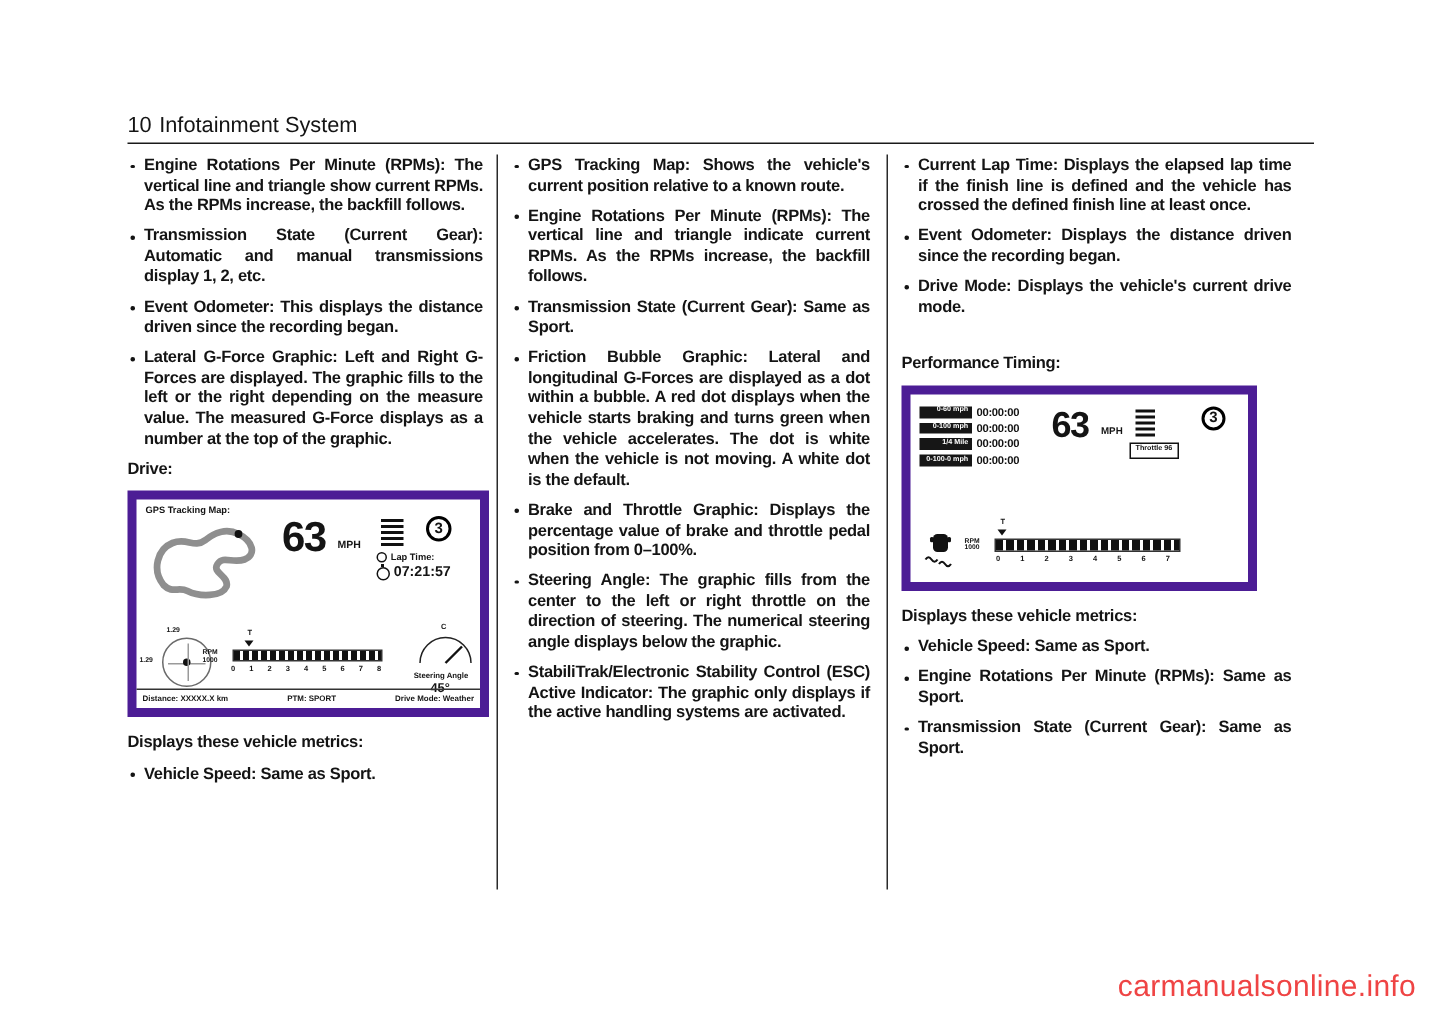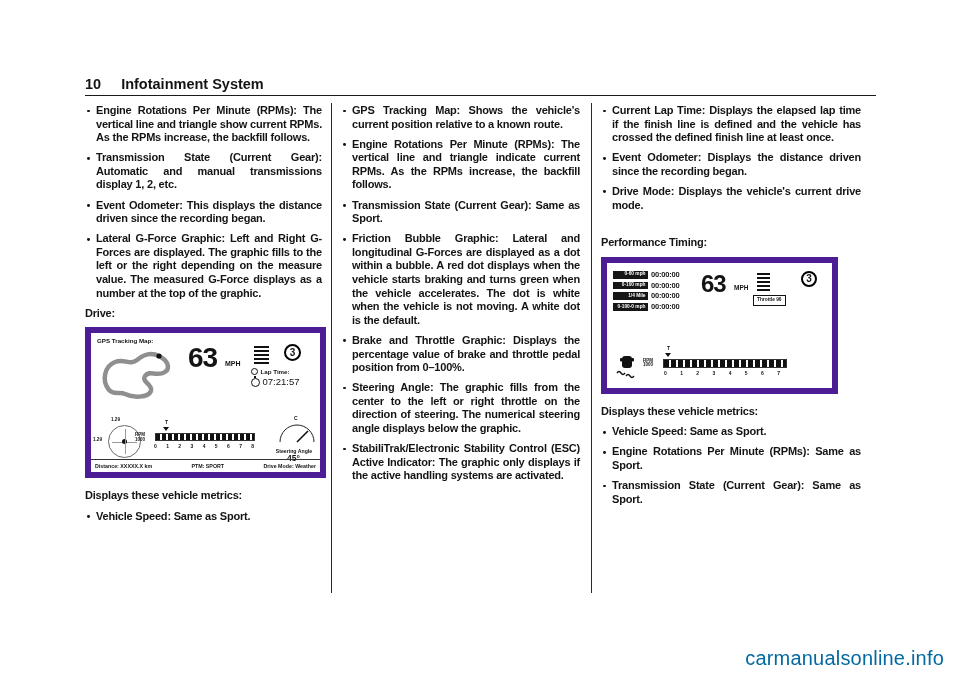--- a/index.html
+++ b/index.html
@@ -5,21 +5,21 @@
   html,body{margin:0;padding:0;}
   body{
     width:960px;height:678px;background:#ffffff;
     font-family:"Liberation Sans",sans-serif;
     color:#141414;font-weight:700;
     -webkit-font-smoothing:antialiased;
   }
   .page{position:relative;width:960px;height:678px;background:#fff;overflow:hidden;}
 
   
-  .page-header{position:absolute;left:85px;top:76px;display:flex;gap:20px;font-size:14.5px;font-weight:700;}
+  .page-header{position:absolute;left:85px;top:76px;display:flex;gap:5px;font-size:14.5px;font-weight:400;}
   .header-rule{position:absolute;left:85px;top:95px;width:791px;height:1px;background:#1a1a1a;}
 
   
   .vdiv{position:absolute;top:103px;height:490px;width:1px;background:#2a2a2a;}
   .vdiv1{left:331px;}
   .vdiv2{left:591px;}
 
   
   .col{position:absolute;top:104px;font-size:11px;line-height:13.6px;}
   .col1{left:85px;width:237px;}
@@ -58,21 +58,21 @@
   }
 
   .tinylabel{font-size:6.2px;font-weight:700;}
   .microlabel{font-size:5px;font-weight:700;}
   .nanolabel{font-size:4.6px;font-weight:700;}
 
   .laprow{display:flex;align-items:center;gap:2.5px;}
   .clock{display:inline-block;width:5px;height:5px;border:1px solid #111;border-radius:50%;}
   .clock-lg{display:inline-block;width:7px;height:7px;border:1.3px solid #111;border-radius:50%;position:relative;}
   .clock-lg::before{content:"";position:absolute;left:2px;top:-3px;width:2px;height:2px;background:#111;}
-  .laptime{font-size:9.5px;font-weight:400;text-align:right;}
+  .laptime{font-size:9.5px;font-weight:700;text-align:right;}
 
   .bubble{width:33px;height:33px;border:1.2px solid #6a6a6a;border-radius:50%;box-sizing:border-box;}
   .bubble::before{content:"";position:absolute;left:3px;right:3px;top:50%;height:1px;background:#9a9a9a;}
   .bubble::after{content:"";position:absolute;top:3px;bottom:3px;left:50%;width:1px;background:#9a9a9a;}
   .bubble .dot{position:absolute;left:50%;top:50%;width:5px;height:5px;margin:-2.5px 0 0 -2.5px;border-radius:50%;background:#111;}
 
   .tri-down{width:0;height:0;border-left:3px solid transparent;border-right:3px solid transparent;border-top:4px solid #111;}
   .segbar{background:repeating-linear-gradient(90deg,#111 0 4px,#fff 4px 6px);border:1px solid #333;box-sizing:border-box;}
   .ticks{font-size:5px;font-weight:700;white-space:nowrap;}
   .rpmlab{font-size:4.5px;font-weight:700;text-align:right;line-height:5px;}
@@ -87,21 +87,21 @@
   }
 
   .timer-rows{display:flex;flex-direction:column;gap:3px;}
   .timer-row{display:flex;align-items:center;gap:3px;}
   .chip{background:#161616;color:#fff;font-size:4.8px;font-weight:700;padding:1.5px 2.5px;min-width:30px;text-align:right;}
   .tval{font-size:7.5px;font-weight:700;letter-spacing:-0.2px;}
   .throttlebox{border:1px solid #111;font-size:4.8px;font-weight:700;padding:2px 3px;}
 
   .watermark{
     position:absolute;right:16px;bottom:8px;
-    font-size:20px;font-weight:400;color:#0369a1;letter-spacing:0.2px;
+    font-size:20px;font-weight:400;color:#ef4444;letter-spacing:0.2px;
   }
 </style>
 </head>
 <body>
 
 <div class="page">
 
   <header class="page-header">
     <span>10</span>
     <span>Infotainment System</span>

